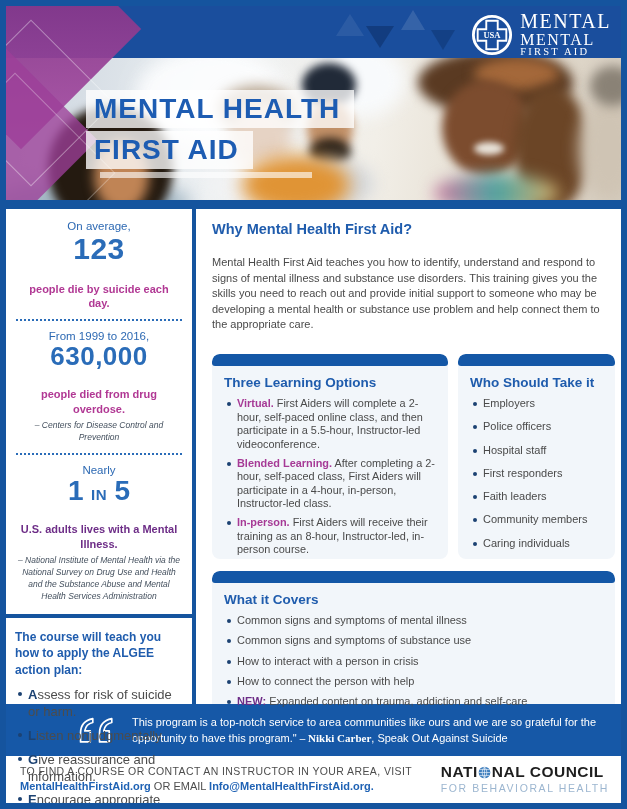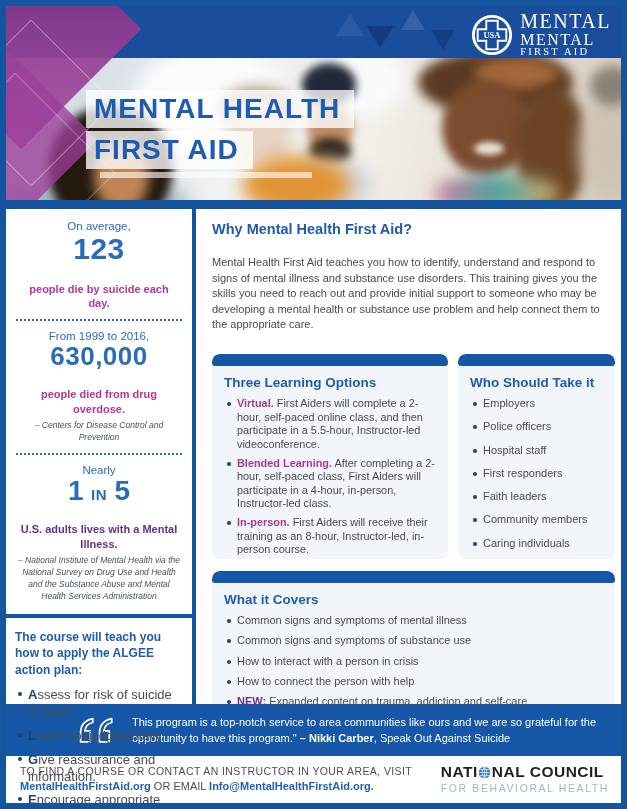--- a/index.html
+++ b/index.html
@@ -102,21 +102,21 @@
   .box-who li { margin-bottom: 9.5px; font-size: 11px; }
   .lead-magenta { font-weight: bold; color: #a63a96; }
   .box-covers { margin-top: 12px; height: 140px; }
   .box-covers li { font-size: 11px; margin-bottom: 6.5px; }
   .lead-purple { font-weight: bold; color: #6d2d87; margin-top: 26px; }
 
   
   .quote { height: 52px; background: #1658a7; color: #fff; display: flex; align-items: center; flex-shrink: 0; }
   .quote-icon { margin-left: 72px; flex-shrink: 0; }
   .quote p { font-size: 11px; line-height: 1.5; margin-left: 16px; padding-right: 24px; }
-  .quote b { font-weight: bold; }
+  .quote b { font-weight: bold; font-family: Liberation Serif, serif; }
 
   
   .footer { height: 47px; background: #fff; display: flex; align-items: center; justify-content: space-between;
             padding: 0 12px 2px 14px; flex-shrink: 0; }
   .find .l1 { font-size: 10.5px; color: #4d4d4d; letter-spacing: .4px; }
   .find .l2 { font-size: 11px; color: #4d4d4d; margin-top: 3px; }
   .find a { font-weight: bold; color: #1f62b4; text-decoration: none; }
   .nc { text-align: left; }
   .nc .l1 { font-size: 15.5px; font-weight: bold; color: #1e1e1e; letter-spacing: .5px; display: flex; align-items: center; }
   .nc .l1 svg { margin: 0 .5px; }

